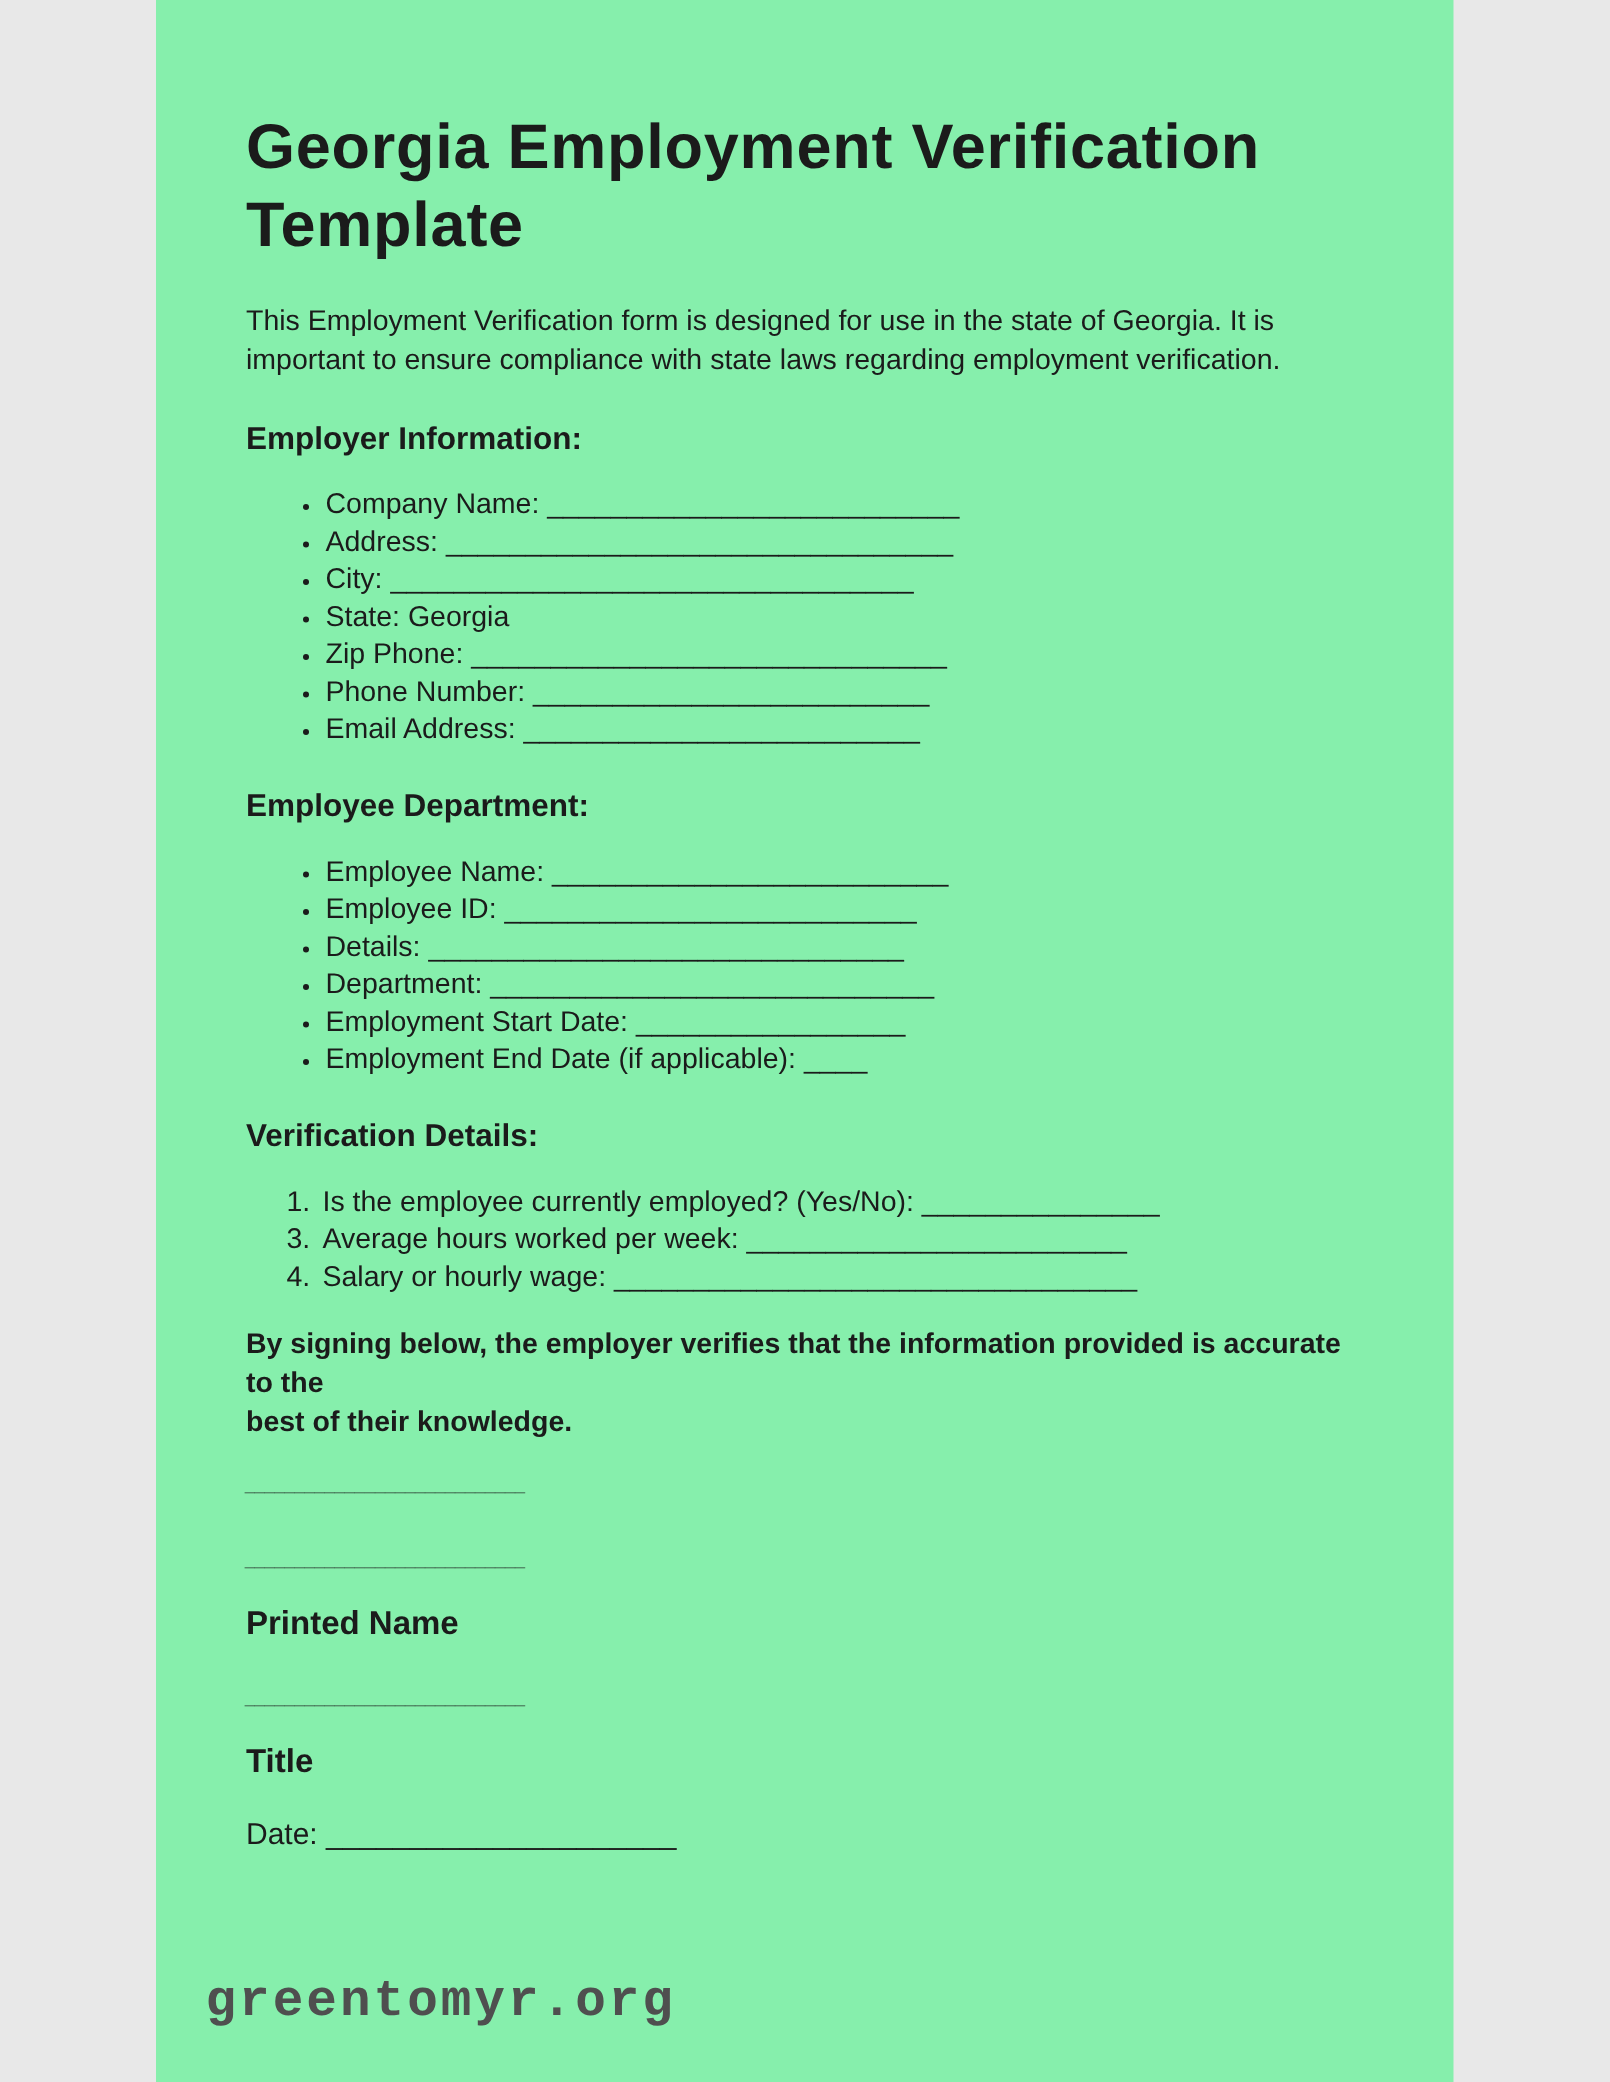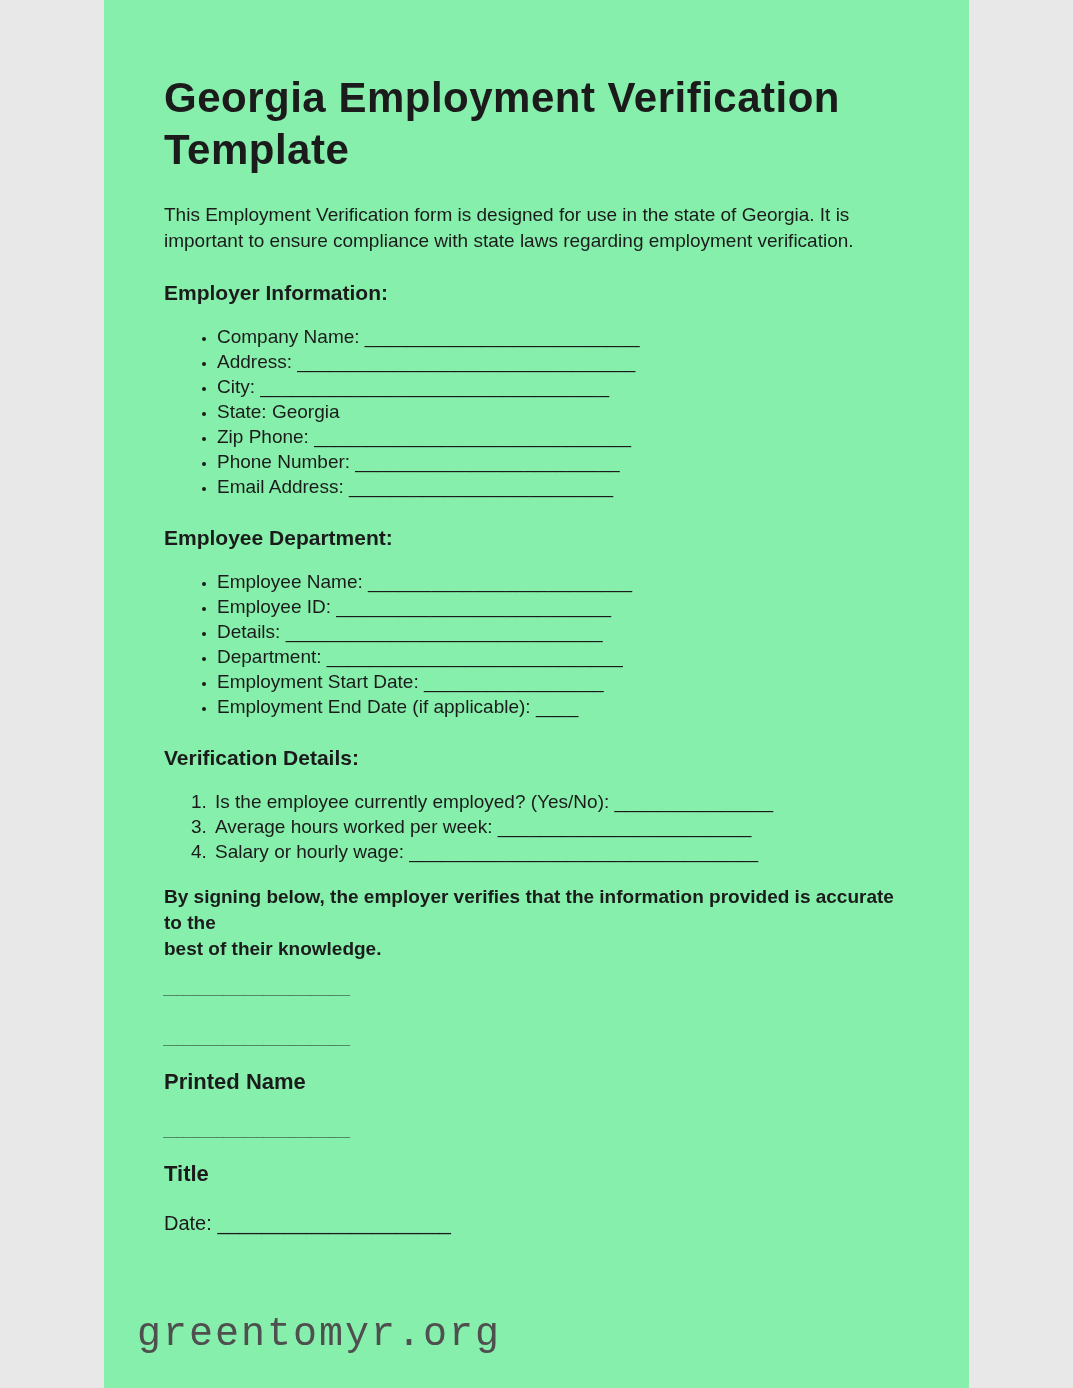--- a/index.html
+++ b/index.html
@@ -84,24 +84,24 @@
   .date-row {
     margin: 22px 0 0 0;
     font-size: 20px;
     line-height: 26px;
   }
   .watermark {
     position: absolute;
     left: 33px;
     top: 1310px;
     font-family: "Liberation Mono", monospace;
-    font-size: 40px;
+    font-size: 34px;
     line-height: 50px;
     letter-spacing: 2px;
-    font-weight: normal;
+    font-weight: bold;
   }
 </style>
 </head>
 <body>
 
 <div class="page" style="color: rgb(27, 27, 27);">
 
   <h1 class="doc-title">
     <span class="title-line">Georgia Employment Verification</span>
     <span class="title-line">Template</span>

